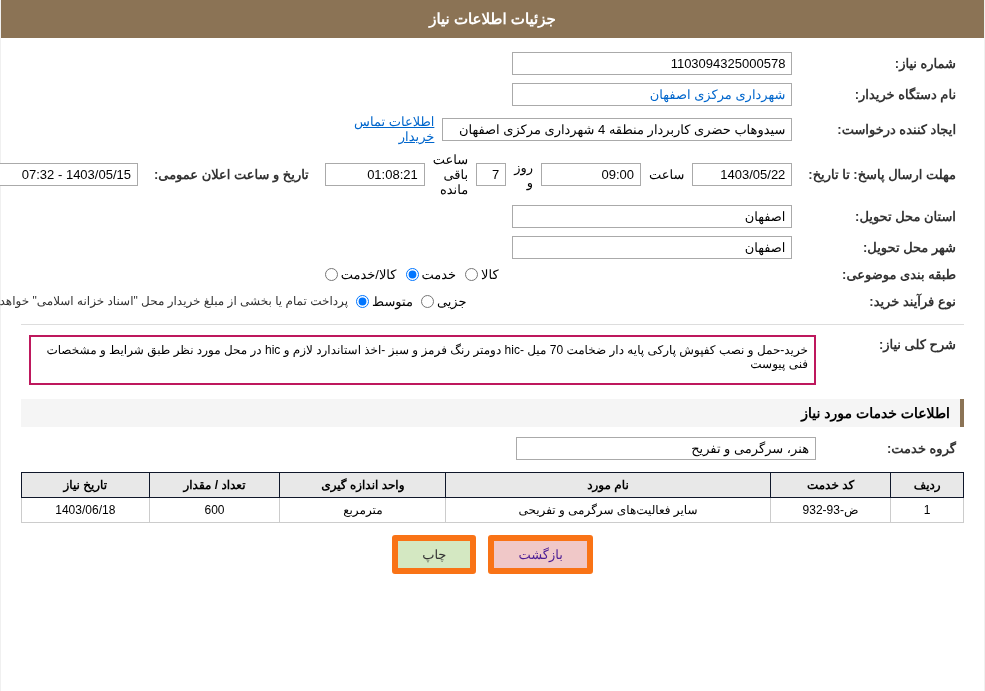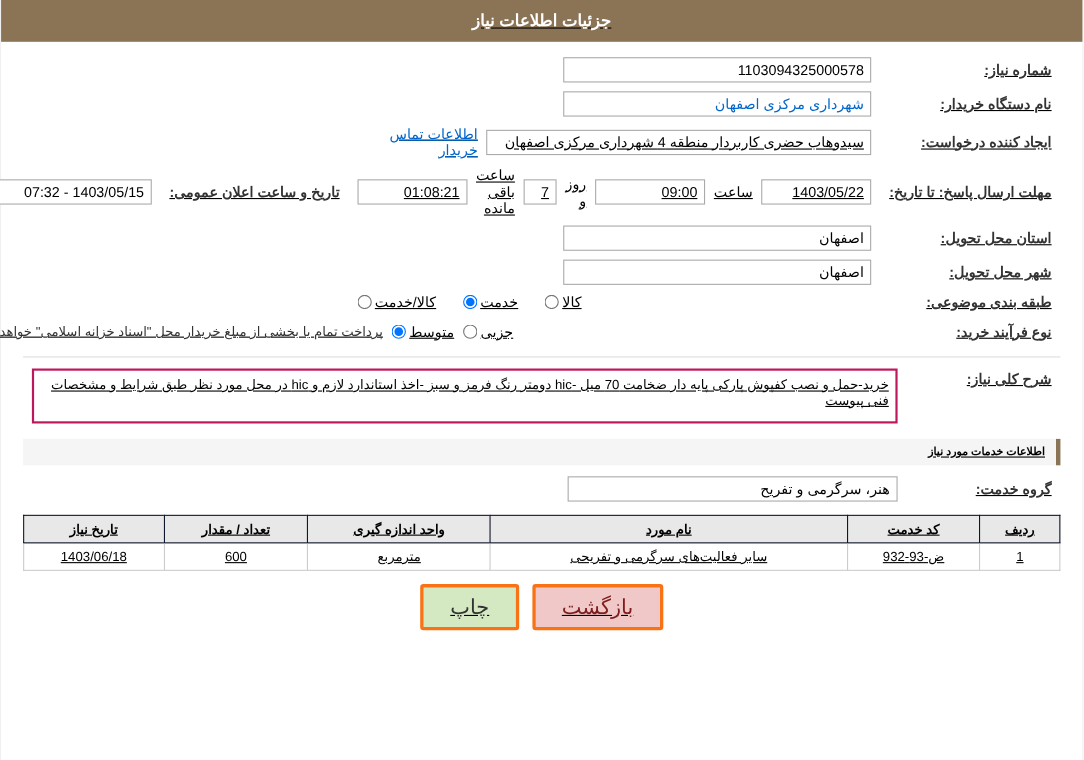--- a/index.html
+++ b/index.html
@@ -7,21 +7,20 @@
       font-family: Tahoma, Arial, sans-serif;
       font-size: 13px;
       background: #f0f0f0;
       direction: rtl;
     }
     .page-container {
       width: 983px;
       min-height: 691px;
       background: #fff;
       margin: 0 auto;
-      text-decoration: underline;
     }
     .header-bar {
       background: #8B7355;
       color: #fff;
       text-align: center;
       padding: 10px 15px;
       font-size: 15px;
       font-weight: bold;
     }
     .content-area {
@@ -64,21 +63,21 @@
       display: flex;
       align-items: center;
       gap: 8px;
       flex-direction: row-reverse;
     }
     .section-title {
       background: #f5f5f5;
       border-right: 4px solid #8B7355;
       padding: 6px 10px;
       font-weight: bold;
-      font-size: 10px;
+      font-size: 14px;
       margin: 10px 0 6px 0;
     }
     .note-text {
       font-size: 12px;
       color: #333;
       text-align: right;
       margin: 4px 0;
     }
     .desc-box {
       border: 2px solid #be185d;
@@ -121,42 +120,42 @@
     }
     .button-row {
       display: flex;
       justify-content: center;
       gap: 12px;
       margin-top: 12px;
       margin-bottom: 10px;
     }
     .btn {
       padding: 6px 24px;
-      font-size: 19px;
+      font-size: 13px;
       cursor: pointer;
-      border: 3px solid #f97316;
+      border: 6px solid #f97316;
       border-radius: 3px;
     }
     .btn-print {
       background: #d4e8c2;
       color: #333;
     }
     .btn-back {
       background: #f0c8c8;
-      color: #7f1d1d;
+      color: #4c1d95;
     }
     .link-style {
       color: #0066cc;
       text-decoration: underline;
       cursor: pointer;
     }
     .radio-group {
       display: flex;
       align-items: center;
-      gap: 24px;
+      gap: 9px;
       flex-direction: row-reverse;
     }
     .radio-item {
       display: flex;
       align-items: center;
       gap: 3px;
     }
     .separator {
       border: none;
       border-top: 1px solid #ddd;

